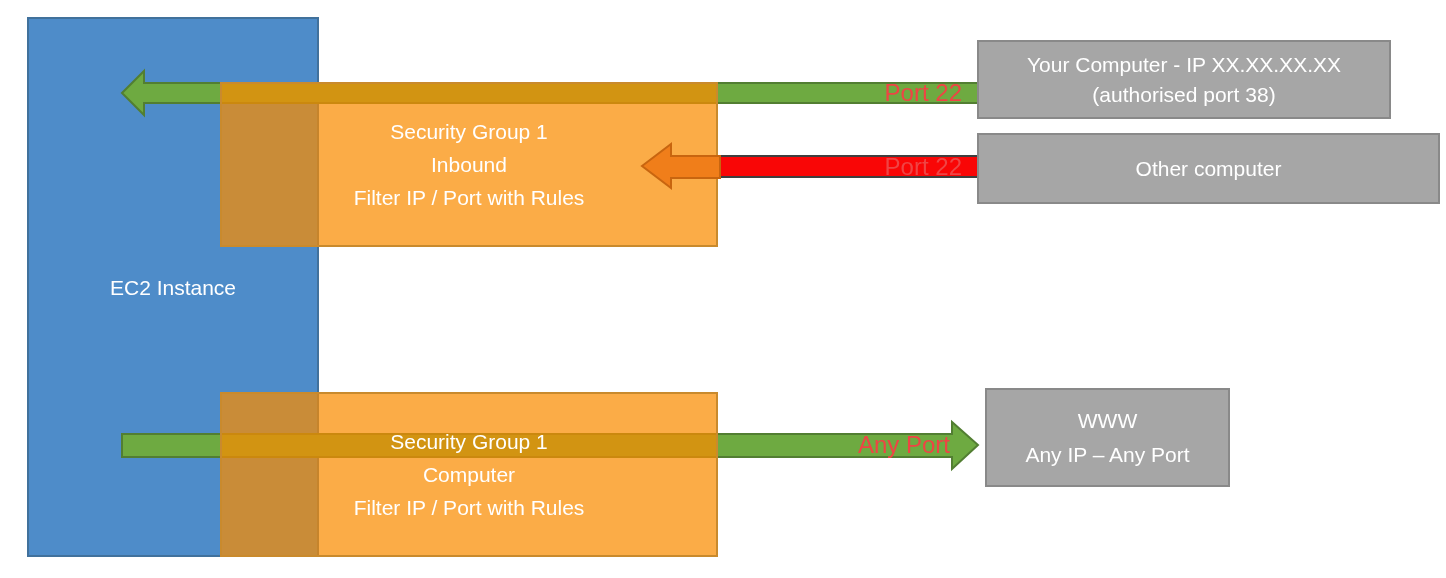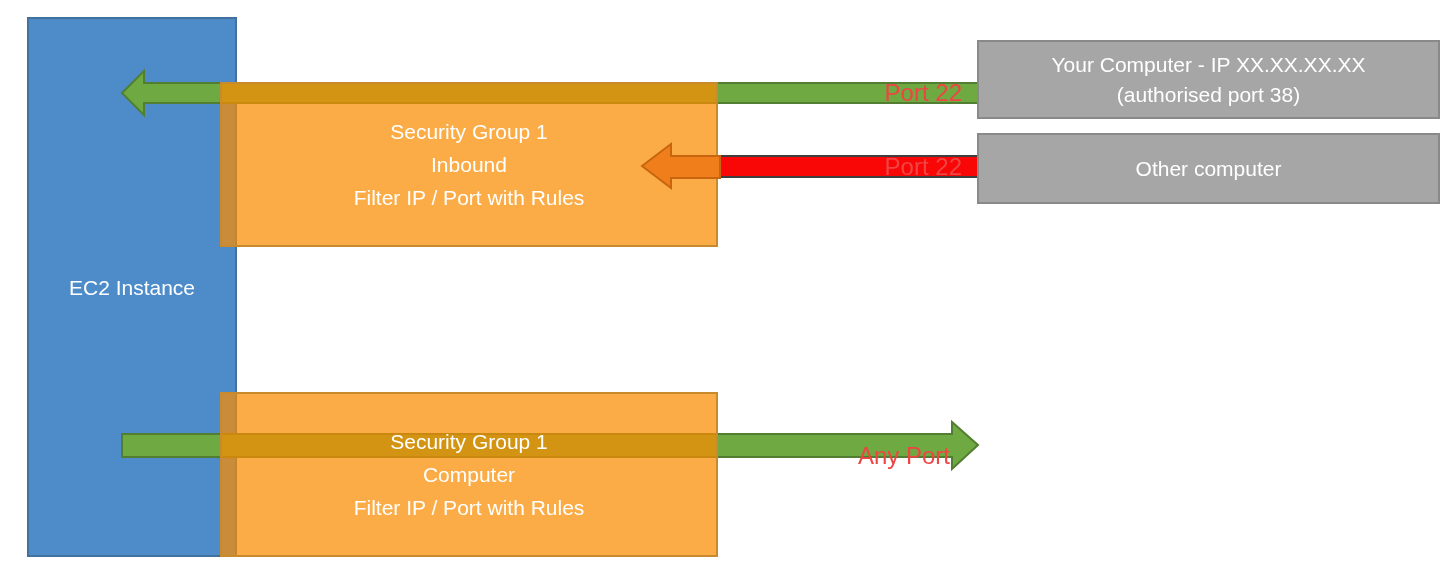--- a/index.html
+++ b/index.html
@@ -18,21 +18,21 @@
     flex-direction: column;
     justify-content: center;
     align-items: center;
     text-align: center;
     color: #ffffff;
   }
   .box span { display: block; white-space: nowrap; }
 
   
   #ec2-box {
-    left: 27px; top: 17px; width: 210px; height: 540px;
+    left: 27px; top: 17px; width: 292px; height: 540px;
     background: #4E8CC9;
     border: 2px solid #41719C;
     font-size: 21px; line-height: 35px;
     z-index: 1;
   }
 
   
   .sg-box {
     background: rgba(249, 140, 0, 0.72);
     border: 2px solid #C98A2D;
@@ -43,21 +43,21 @@
   #sg-inbound-box  { left: 220px; top: 48px;  width: 498px; height: 165px; }
   #sg-outbound-box { left: 220px; top: 358px; width: 498px; height: 165px; }
 
   
   .endpoint-box {
     background: #A6A6A6;
     border: 2px solid #898989;
     font-size: 21px; line-height: 30px;
     z-index: 5;
   }
-  #your-computer-box  { left: 977px; top: 40px;  width: 463px; height: 79px; }
+  #your-computer-box  { left: 977px; top: 40px;  width: 414px; height: 79px; }
   #other-computer-box { left: 977px; top: 133px; width: 463px; height: 71px; }
   #www-box            { left: 985px; top: 388px; width: 245px; height: 99px; line-height: 34px; }
 
   
   svg.arrow-layer { position: absolute; left: 0; top: 0; }
   #arrows-under { z-index: 2; }
   #arrows-over  { z-index: 4; }
   .arrow-allowed        { fill: #6EAA41; stroke: #527E32; stroke-width: 2; stroke-linejoin: miter; }
   .arrow-blocked-shaft  { fill: #F90606; stroke: #3F3F3F; stroke-width: 2; }
   .arrow-blocked-head   { fill: #F07E1A; stroke: #C8650F; stroke-width: 2; stroke-linejoin: miter; }
@@ -69,21 +69,21 @@
     font-size: 24px;
     text-align: right;
     width: 202px;
     height: 36px;
     line-height: 36px;
     white-space: nowrap;
     z-index: 6;
   }
   #label-inbound-allowed { left: 760px; top: 75px; }
   #label-inbound-blocked { left: 760px; top: 149px; }
-  #label-outbound        { left: 748px; top: 438px; }
+  #label-outbound        { left: 748px; top: 427px; }
 </style>
 </head>
 <body>
 
 <div id="canvas">
 
   <div class="box" id="ec2-box">
     <span>EC2 Instance</span>
   </div>
 
@@ -111,18 +111,22 @@
 
   <div class="box endpoint-box" id="your-computer-box">
     <span>Your Computer - IP XX.XX.XX.XX</span>
     <span>(authorised port 38)</span>
   </div>
 
   <div class="box endpoint-box" id="other-computer-box">
     <span>Other computer</span>
   </div>
 
+  <div class="box endpoint-box" id="www-box">
+    <span>WWW</span>
+    <span>Any IP – Any Port</span>
+  </div>
 
   <div class="arrow-label" id="label-inbound-allowed">Port 22</div>
   <div class="arrow-label" id="label-inbound-blocked">Port 22</div>
   <div class="arrow-label" id="label-outbound">Any Port</div>
 
 </div>
 
 </body></html>

